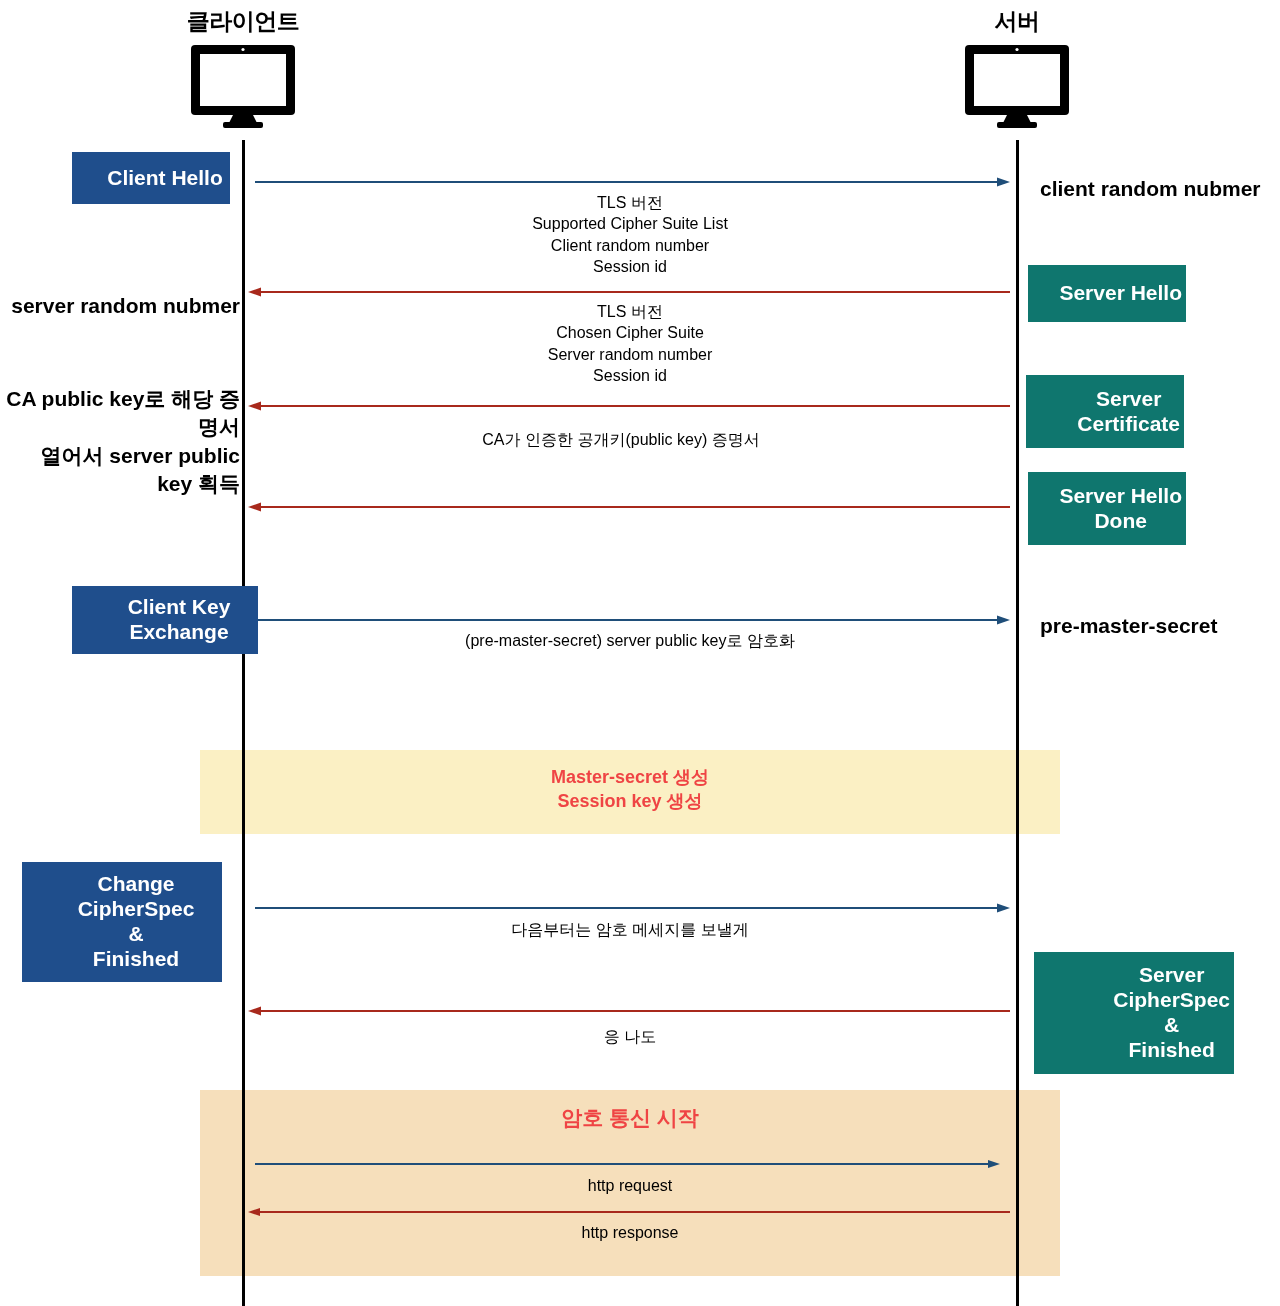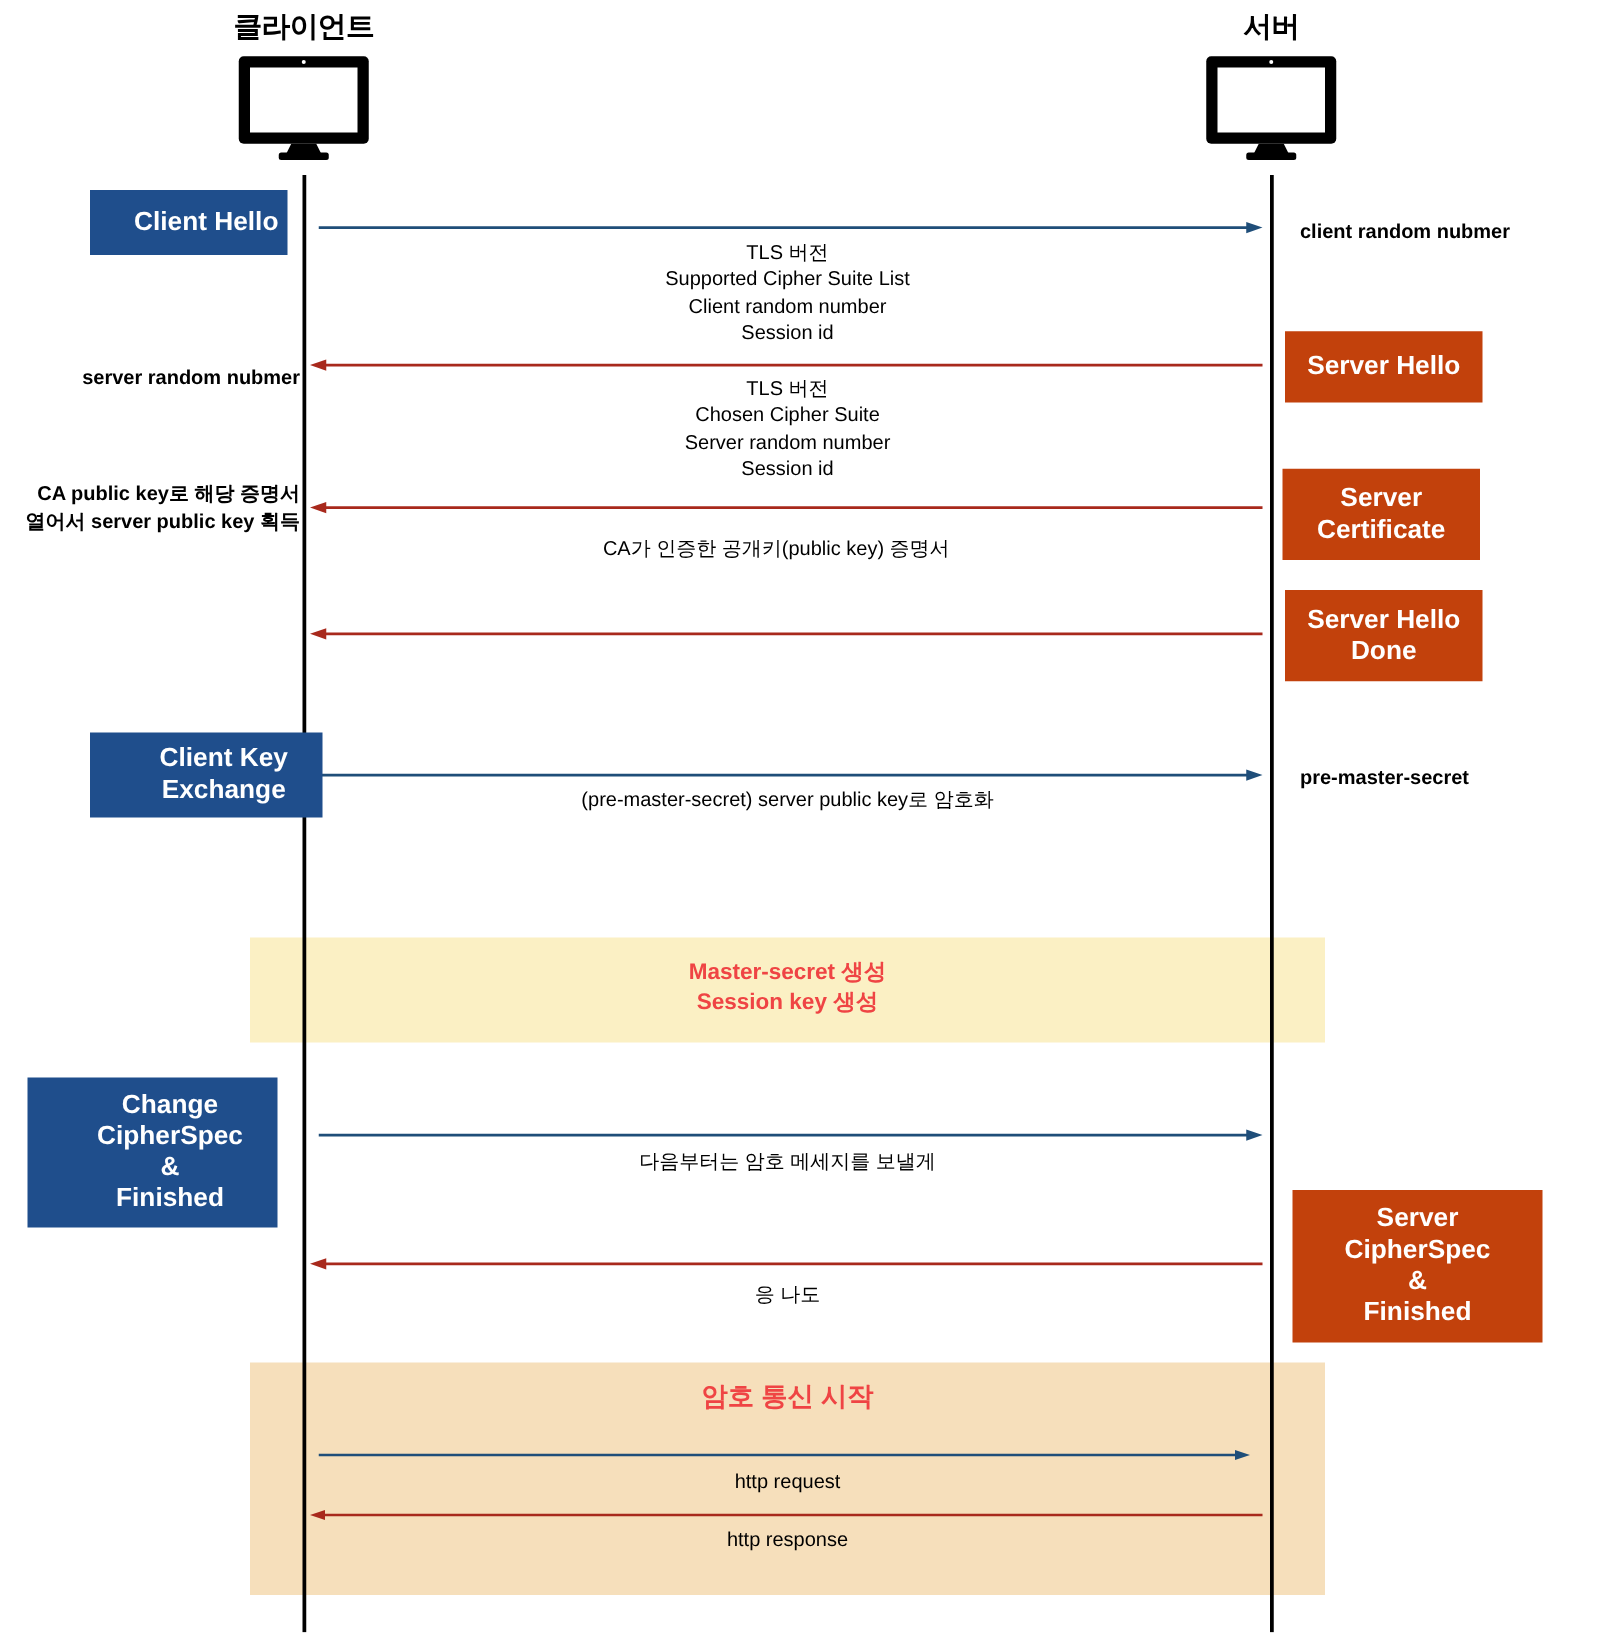--- a/index.html
+++ b/index.html
@@ -92,27 +92,27 @@
     justify-content: center;
     text-align: center;
     color: #ffffff;
     font-weight: bold;
     font-size: 21px;
     line-height: 1.18;
     box-sizing: border-box;
     padding: 2px 4px;
   }
   .msgbox.blue   { background: #1F4E8C; padding-left: 32px; }
-  .msgbox.red    { background: #c2410c; }
+  .msgbox.red    { background: #0f766e; justify-content: flex-end; }
 
   
   .caption {
     position: absolute;
     z-index: 7;
-    font-size: 16px;
+    font-size: 21px;
     font-weight: bold;
     color: #000;
     line-height: 1.35;
   }
   .caption.left  { text-align: right; }
   .caption.right { text-align: left; }
 
   
   .arrow {
     position: absolute;

